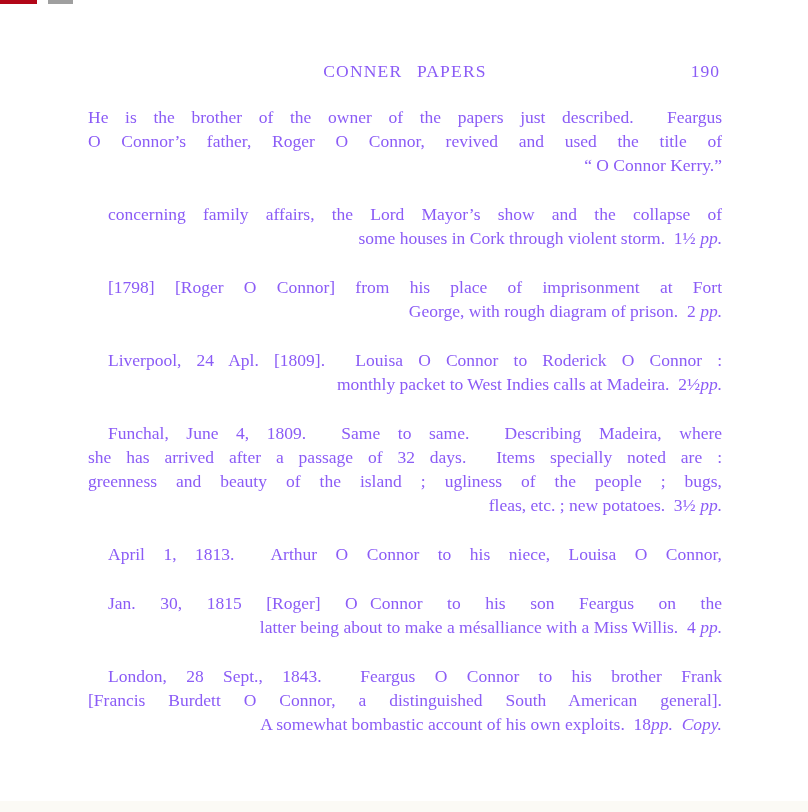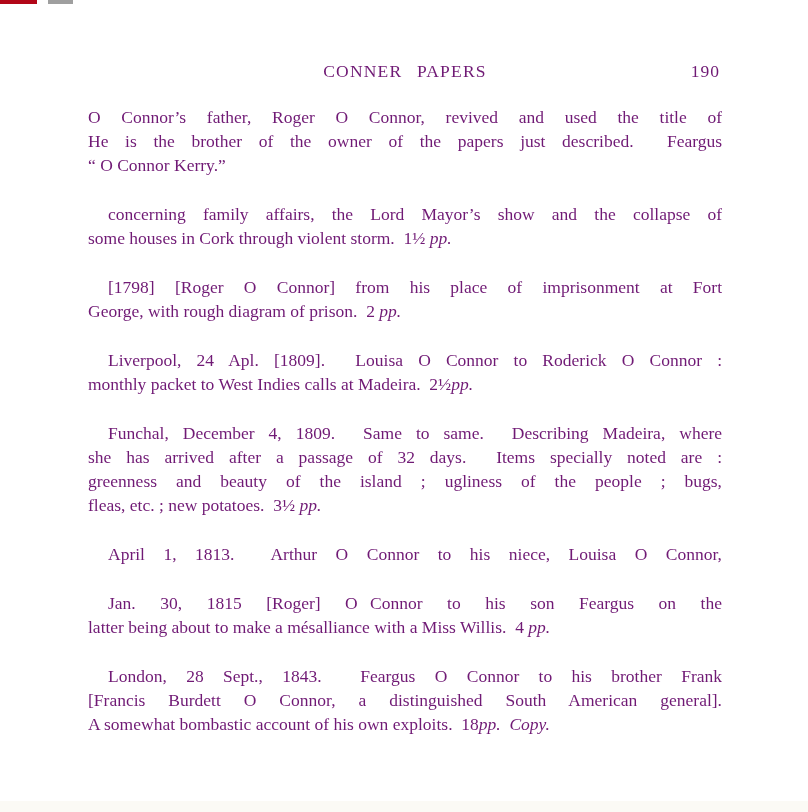--- a/index.html
+++ b/index.html
@@ -51,71 +51,71 @@
     width: 634px;
     font-size: 17.5px;
     line-height: 24px;
   }
   .para { margin: 0 0 25px 0; }
   .para:last-child { margin-bottom: 0; }
   .line {
     white-space: pre-wrap;
     height: 24px;
     overflow: hidden;
-    text-align: left;
+    text-align: right;
   }
   .line.just {
     text-align: justify;
     text-align-last: justify;
   }
   .para.indent .line:first-child { text-indent: 20px; }
   .it { font-style: italic; }
   .rm { font-style: normal; }
 
   
   .scan-edge {
     position: absolute;
     left: 0; right: 0;
     bottom: 0;
     height: 11px;
   }
 </style>
 </head>
 <body>
 
-<div class="page" style="background: rgb(255, 255, 255); color: #701a75; font-family: Liberation Serif, serif;">
+<div class="page" style="background: rgb(255, 255, 255); color: #8b5cf6; font-family: Liberation Serif, serif;">
 
   <div class="bar red" title="CONNER PAPERS" style="background: rgb(178, 6, 24);"></div>
   <div class="bar gray" style="background: rgb(159, 159, 159);"></div>
 
   <div class="running-header">
     <span class="title">CONNER PAPERS</span>
     <span class="pagenum">190</span>
   </div>
 
   <div class="page-body">
       <div class="para">
+        <div class="line just"><span class="rm">He is the brother of the owner of the papers just described.  Feargus</span></div>
         <div class="line just"><span class="rm">O Connor’s father, Roger O Connor, revived and used the title of</span></div>
-        <div class="line just"><span class="rm">He is the brother of the owner of the papers just described.  Feargus</span></div>
         <div class="line"><span class="rm">“ O Connor Kerry.”</span></div>
       </div>
       <div class="para indent">
         <div class="line just"><span class="rm">concerning family affairs, the Lord Mayor’s show and the collapse of</span></div>
         <div class="line"><span class="rm">some houses in Cork through violent storm.  1½ </span><span class="it">pp.</span></div>
       </div>
       <div class="para indent">
         <div class="line just"><span class="rm">[1798] [Roger O Connor] from his place of imprisonment at Fort</span></div>
         <div class="line"><span class="rm">George, with rough diagram of prison.  2 </span><span class="it">pp.</span></div>
       </div>
       <div class="para indent">
         <div class="line just"><span class="rm">Liverpool, 24 Apl. [1809].  Louisa O Connor to Roderick O Connor :</span></div>
         <div class="line"><span class="rm">monthly packet to West Indies calls at Madeira.  2½</span><span class="it">pp.</span></div>
       </div>
       <div class="para indent">
-        <div class="line just"><span class="rm">Funchal, December 4, 1809.  Same to same.  Describing Madeira, where</span></div>
+        <div class="line just"><span class="rm">Funchal, June 4, 1809.  Same to same.  Describing Madeira, where</span></div>
         <div class="line just"><span class="rm">she has arrived after a passage of 32 days.  Items specially noted are :</span></div>
         <div class="line just"><span class="rm">greenness and beauty of the island ; ugliness of the people ; bugs,</span></div>
         <div class="line"><span class="rm">fleas, etc. ; new potatoes.  3½ </span><span class="it">pp.</span></div>
       </div>
       <div class="para indent">
         <div class="line just"><span class="rm">April 1, 1813.  Arthur O Connor to his niece, Louisa O Connor,</span></div>
       </div>
       <div class="para indent">
         <div class="line just"><span class="rm">Jan.  30,  1815  [Roger]  O Connor  to  his  son  Feargus  on  the</span></div>
         <div class="line"><span class="rm">latter being about to make a mésalliance with a Miss Willis.  4 </span><span class="it">pp.</span></div>

